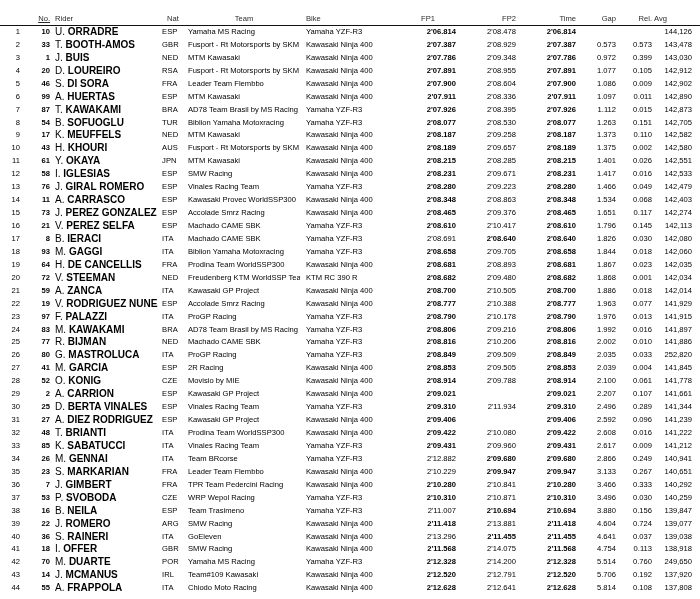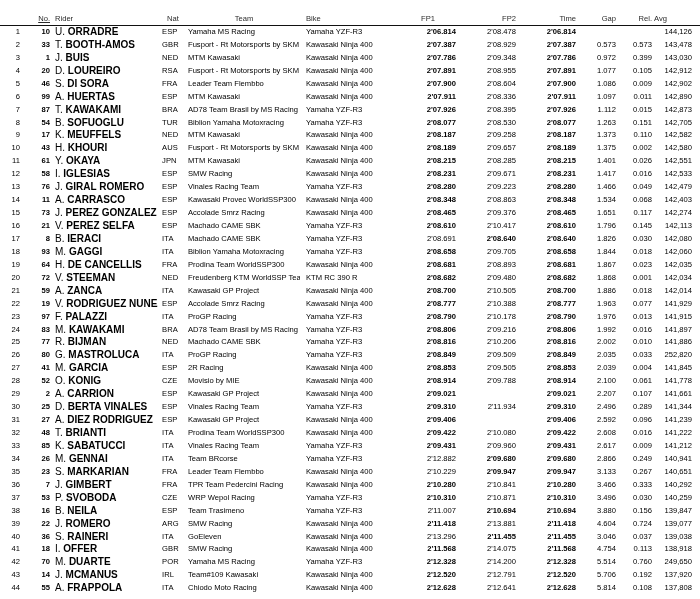--- a/index.html
+++ b/index.html
@@ -725,21 +725,21 @@
         <tr>
           <td class="c-pos pos">40</td>
           <td class="c-no num">36</td>
           <td class="c-rider"><span class="rname"><span class="rinit">S.</span> <b>RAINERI</b></span></td>
           <td class="c-nat nat">ITA</td>
           <td class="c-team team">GoEleven</td>
           <td class="c-bike bike">Kawasaki Ninja 400</td>
           <td class="c-fp1 lap">2'13.296</td>
           <td class="c-fp2 lap best">2'11.455</td>
           <td class="c-time timev">2'11.455</td>
-          <td class="c-gap small">3.046</td>
+          <td class="c-gap small">4.641</td>
           <td class="c-rel small">0.037</td>
           <td class="c-avg small">139,038</td>
           <td class="c-ll small">24</td>
         </tr>
         <tr>
           <td class="c-pos pos">41</td>
           <td class="c-no num">18</td>
           <td class="c-rider"><span class="rname"><span class="rinit">I.</span> <b>OFFER</b></span></td>
           <td class="c-nat nat">GBR</td>
           <td class="c-team team">SMW Racing</td>

